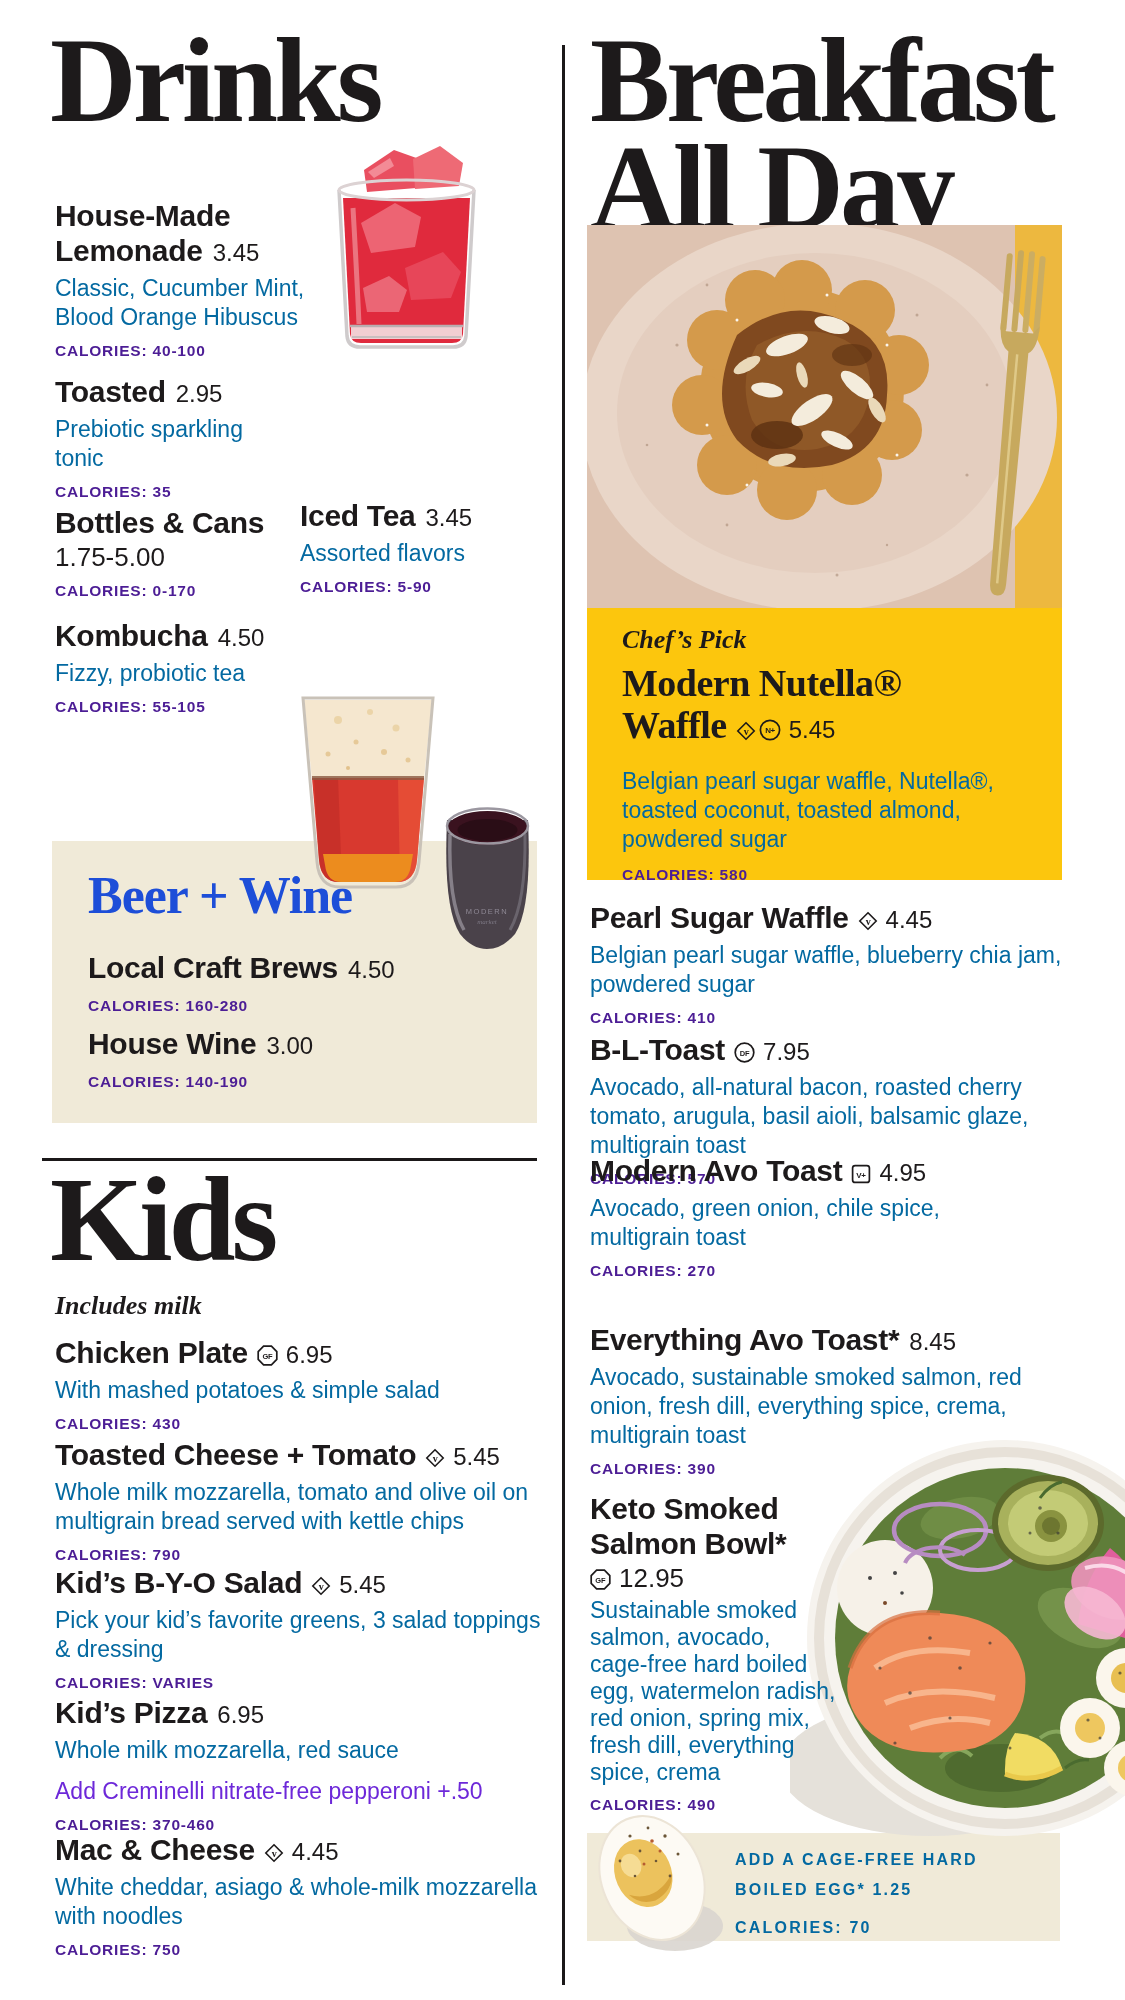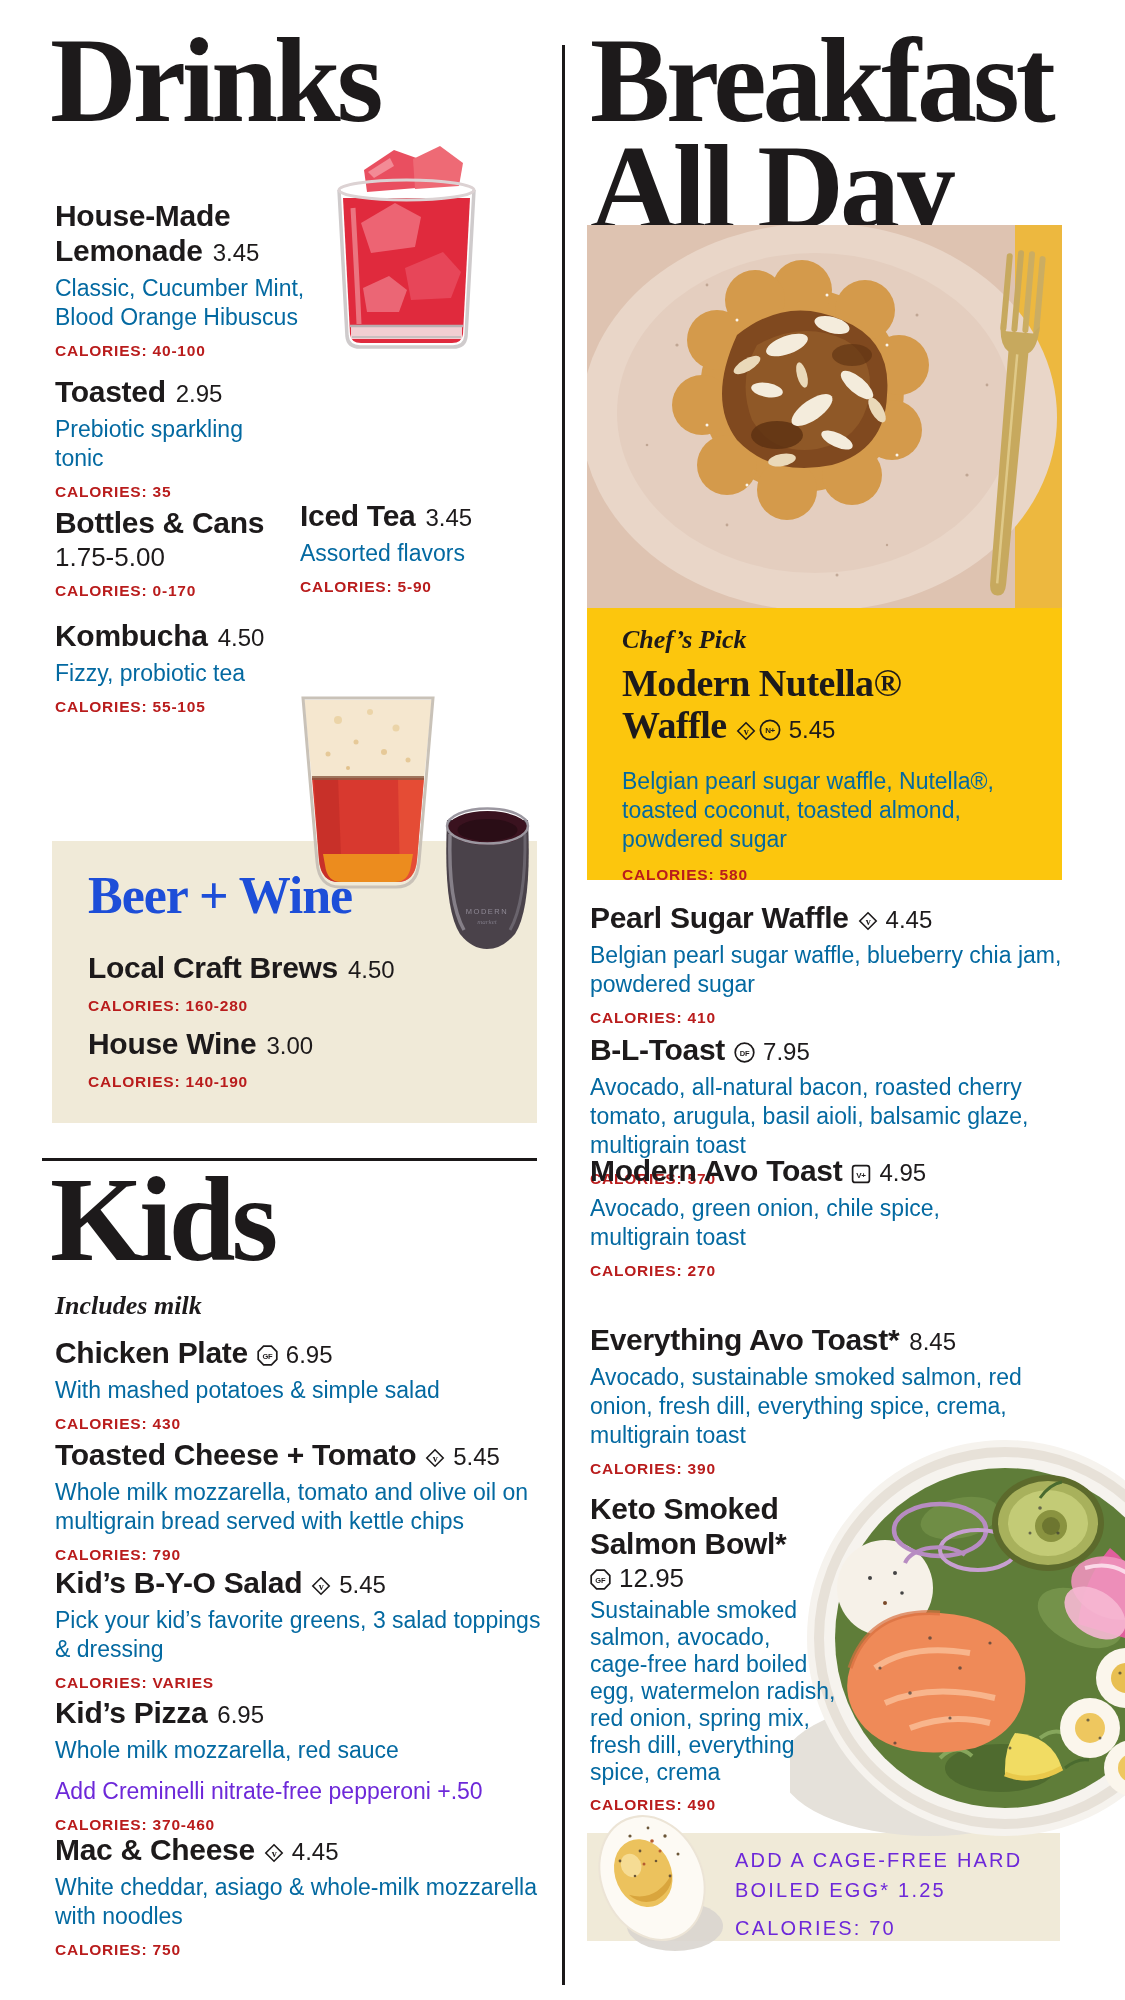--- a/index.html
+++ b/index.html
@@ -12,36 +12,36 @@
   
   .item{position:absolute;}
   .item .name > div{font-weight:700;font-size:30px;line-height:35px;letter-spacing:-.3px;white-space:nowrap;}
   .price{font-family:"Liberation Sans",sans-serif;font-weight:400;font-size:24px;margin-left:10px;letter-spacing:0;}
   .price-line{font-size:26px;line-height:30px;font-weight:400;margin-top:2px;}
   .price-line .own-price{font-size:26px;}
   .price-line .badge{margin:0 8px 0 0;}
   .item .desc{margin-top:4px;}
   .item .desc > div{font-size:23px;line-height:29px;color:#0369a1;white-space:nowrap;}
   .item .note{font-size:23px;line-height:29px;color:#6d28d9;margin-top:12px;white-space:nowrap;}
-  .item .cal{font-size:15.5px;line-height:18px;font-weight:700;letter-spacing:.8px;margin-top:10px;white-space:nowrap;color:#b91c1c;}
+  .item .cal{font-size:15.5px;line-height:18px;font-weight:700;letter-spacing:.8px;margin-top:10px;white-space:nowrap;color:#4c1d95;}
   .tight .desc > div{line-height:27px;}
   
   .serif-name .name > div{font-family:"Liberation Serif",serif;font-weight:700;font-size:38px;line-height:42px;letter-spacing:-.5px;}
   .serif-name .desc{margin-top:16px;}
   .serif-name .cal{margin-top:12px;}
   .badge{display:inline-block;vertical-align:-3px;margin-left:9px;line-height:0;color:#1d1a1b;}
   .badge + .price{margin-left:8px;}
   .badge + .badge{margin-left:3px;}
   .cream-box{position:absolute;background:#f0ead8;}
   .yellow-box{position:absolute;background:#fcc60d;}
   .bw-title{position:absolute;font-family:"Liberation Serif",serif;font-weight:700;font-size:52px;line-height:56px;letter-spacing:-1px;color:#1d4ed8;}
   .italic-label{font-family:"Liberation Serif",serif;font-style:italic;font-weight:600;font-size:26px;line-height:32px;color:#1d1a1b;white-space:nowrap;}
   .divider{position:absolute;background:#1b1819;}
   .rule{position:absolute;background:#1b1819;height:2.5px;}
-  .egg-title > div{font-weight:400;font-size:20px;line-height:30px;letter-spacing:2.2px;white-space:nowrap;color:#6d28d9;}
+  .egg-title > div{font-weight:700;font-size:16px;line-height:30px;letter-spacing:2.2px;white-space:nowrap;color:#0369a1;}
   .egg-cal{font-size:15.5px;font-weight:700;letter-spacing:.8px;margin-top:8px;color:#231f20;}
   svg{display:block;}
 </style>
 </head>
 <body>
 
 <div class="page">
 
   <div class="sec-title" style="left:50px;top:27px;">Drinks</div>
 

